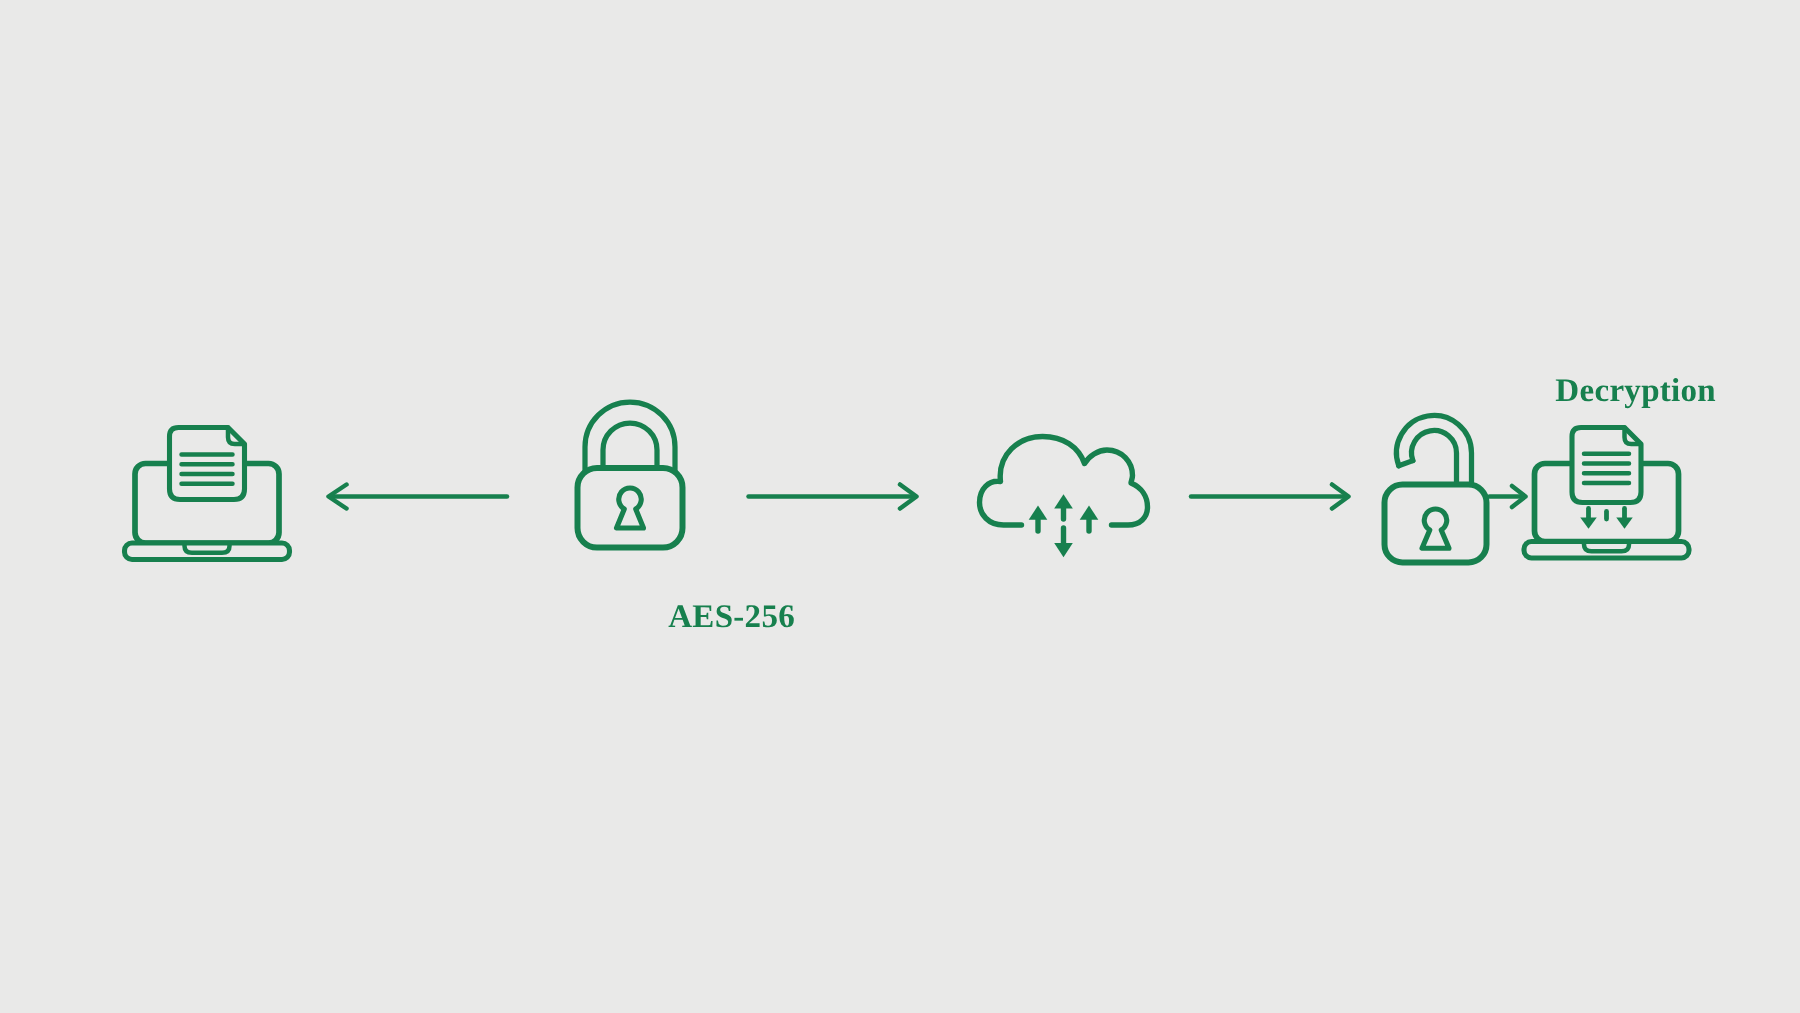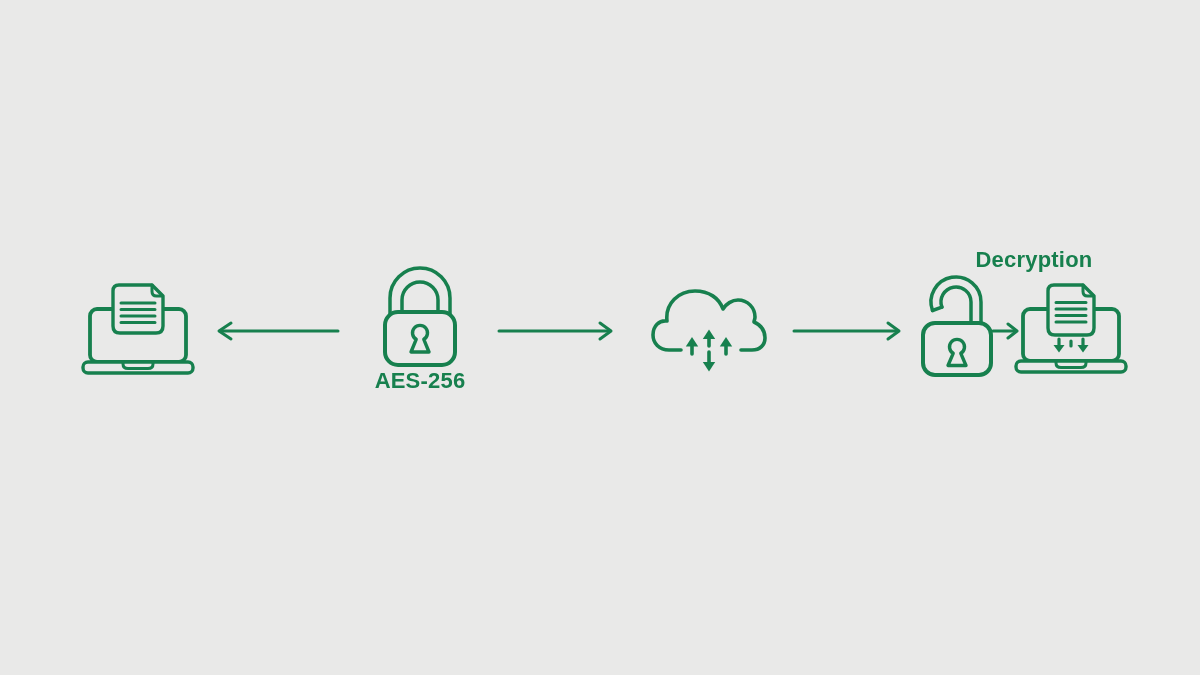--- a/index.html
+++ b/index.html
@@ -26,26 +26,27 @@
     fill: none;
     stroke: currentColor;
     stroke-linecap: round;
     stroke-linejoin: round;
   }
   .knock { fill: var(--bg); stroke: currentColor; stroke-linejoin: round; }
   .solid { fill: currentColor; stroke: none; }
   .node-label {
     position: absolute;
     width: 220px;
-    text-align: center;
+    text-align: right;
     font-weight: bold;
     font-size: 22px;
     line-height: 27px;
     color: var(--accent);
     letter-spacing: 0.2px;
+    font-family: Liberation Serif, serif;
   }
 </style>
 </head>
 <body>
 
 <div class="canvas">
 
   <div class="abs" style="left:81px; top:281px;">
     <svg width="114" height="96" viewBox="0 0 114 96">
 
@@ -72,21 +73,21 @@
 
       <path class="stroke" stroke-width="3.5" d="M 8,55 V 33 A 30,30 0 0 1 68,33 V 55"></path>
       <path class="stroke" stroke-width="3.5" d="M 20,55 V 35 A 18,18 0 0 1 56,35 V 55"></path>
 
       <rect class="knock" x="3" y="47" width="70" height="53" rx="13" stroke-width="4"></rect>
 
       <path class="stroke" stroke-width="3.4" d="M 34.2,74.3 L 29,87 H 47 L 41.8,74.3 A 7.5,7.5 0 1 0 34.2,74.3 Z"></path>
     </svg>
   </div>
 
-  <div class="node-label" style="left:310px; top:367px;">
+  <div class="node-label" style="left:310px; top:397px;">
     <div>AES-256</div>
   </div>
 
   <div class="abs" style="left:497px; top:319px;">
     <svg width="118" height="24" viewBox="0 0 118 24">
       <path class="stroke" stroke-width="3" d="M 2,12 H 111"></path>
       <path class="stroke" stroke-width="3" d="M 103,4 L 114,12 L 103,20"></path>
     </svg>
   </div>
 

